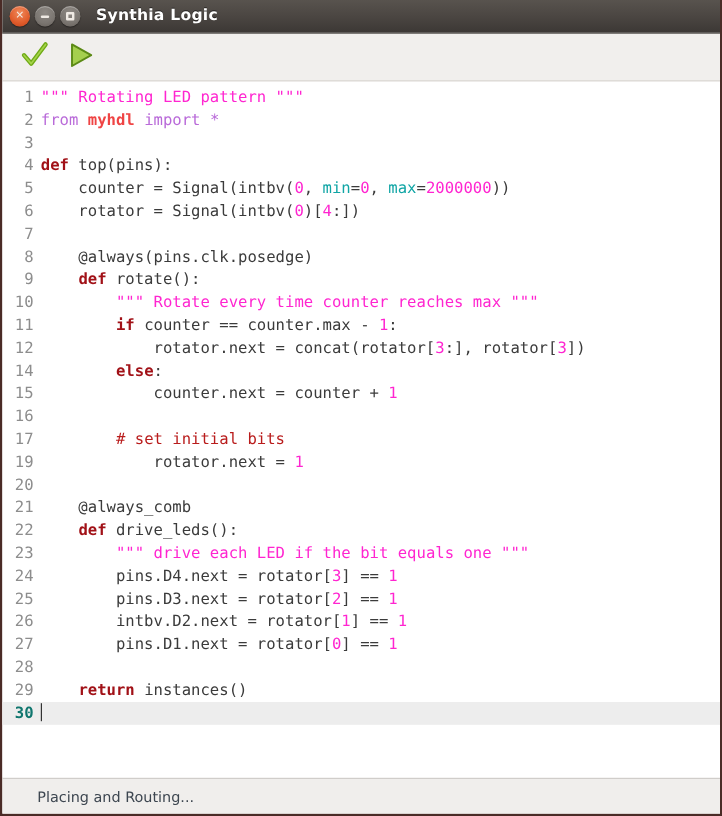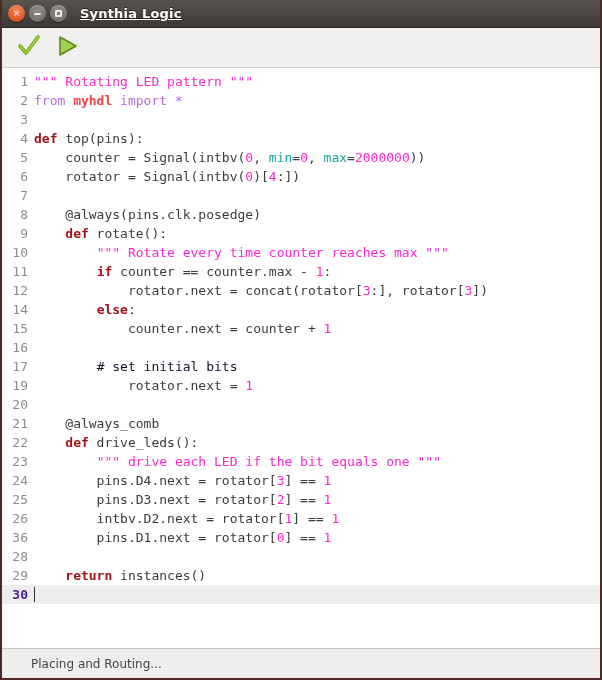--- a/index.html
+++ b/index.html
@@ -79,21 +79,20 @@
     border-radius: 1px;
   }
   .title-text {
     color: #ffffff;
     font-size: 13px;
     font-weight: bold;
     margin-left: 9px;
     letter-spacing: 0.2px;
     text-shadow: 0 -1px 0 rgba(0,0,0,0.55);
     font-family: "DejaVu Sans", "Liberation Sans", sans-serif;
-    text-decoration: underline;
   }
 
   
   .toolbar {
     flex: 0 0 40px;
     height: 40px;
     background: #f1efed;
     border-bottom: 1px solid #d3cfcb;
     display: flex;
     align-items: center;
@@ -138,21 +137,21 @@
     width: 32px;
     text-align: right;
     padding-right: 6px;
     box-sizing: border-box;
     color: #8d8d8d;
     font-size: 13px;
     font-family: "DejaVu Sans Mono", "Liberation Mono", monospace;
     user-select: none;
   }
   .line.current .gutter {
-    color: #4c1d95;
+    color: #0f766e;
     font-weight: bold;
   }
   .code {
     flex: 1 1 auto;
     color: #3b3b3b;
     white-space: pre;
     position: relative;
   }
   .caret {
     display: inline-block;
@@ -160,21 +159,21 @@
     height: 15px;
     background: #333333;
     vertical-align: -3px;
   }
 
   
   .t-kw   { color: #a11117; font-weight: bold; }
   .t-str  { color: #ff25d0; }
   .t-num  { color: #ff25d0; }
   .t-kwarg{ color: #10a5a5; }
-  .t-com  { color: #0f172a; }
+  .t-com  { color: #b91c1c; }
   .t-imp  { color: #b96ad9; }
   .t-mod  { color: #ef4444; font-weight: bold; }
   .t-pl   { color: #3b3b3b; }
 
   
   .statusbar {
     flex: 0 0 30px;
     height: 30px;
     background: #f0eeec;
     border-top: 1px solid #c9c5c1;
@@ -247,21 +246,21 @@
       <div class="line"><div class="gutter">16</div><div class="code"></div></div>
       <div class="line"><div class="gutter">17</div><div class="code"><span class="t-pl">        </span><span class="t-com"># set initial bits</span></div></div>
       <div class="line"><div class="gutter">19</div><div class="code"><span class="t-pl">            rotator.next = </span><span class="t-num">1</span></div></div>
       <div class="line"><div class="gutter">20</div><div class="code"></div></div>
       <div class="line"><div class="gutter">21</div><div class="code"><span class="t-pl">    @always_comb</span></div></div>
       <div class="line"><div class="gutter">22</div><div class="code"><span class="t-pl">    </span><span class="t-kw">def</span><span class="t-pl"> drive_leds():</span></div></div>
       <div class="line"><div class="gutter">23</div><div class="code"><span class="t-pl">        </span><span class="t-str">""" drive each LED if the bit equals one """</span></div></div>
       <div class="line"><div class="gutter">24</div><div class="code"><span class="t-pl">        pins.D4.next = rotator[</span><span class="t-num">3</span><span class="t-pl">] == </span><span class="t-num">1</span></div></div>
       <div class="line"><div class="gutter">25</div><div class="code"><span class="t-pl">        pins.D3.next = rotator[</span><span class="t-num">2</span><span class="t-pl">] == </span><span class="t-num">1</span></div></div>
       <div class="line"><div class="gutter">26</div><div class="code"><span class="t-pl">        intbv.D2.next = rotator[</span><span class="t-num">1</span><span class="t-pl">] == </span><span class="t-num">1</span></div></div>
-      <div class="line"><div class="gutter">36</div><div class="code"><span class="t-pl">        pins.D1.next = rotator[</span><span class="t-num">0</span><span class="t-pl">] == </span><span class="t-num">1</span></div></div>
+      <div class="line"><div class="gutter">27</div><div class="code"><span class="t-pl">        pins.D1.next = rotator[</span><span class="t-num">0</span><span class="t-pl">] == </span><span class="t-num">1</span></div></div>
       <div class="line"><div class="gutter">28</div><div class="code"></div></div>
       <div class="line"><div class="gutter">29</div><div class="code"><span class="t-pl">    </span><span class="t-kw">return</span><span class="t-pl"> instances()</span></div></div>
       <div class="line current"><div class="gutter">30</div><div class="code"><span class="caret"></span></div></div>
     </div>
 
   <div class="statusbar">
     <span class="status-text">Placing and Routing...</span>
   </div>
 
 </div>

